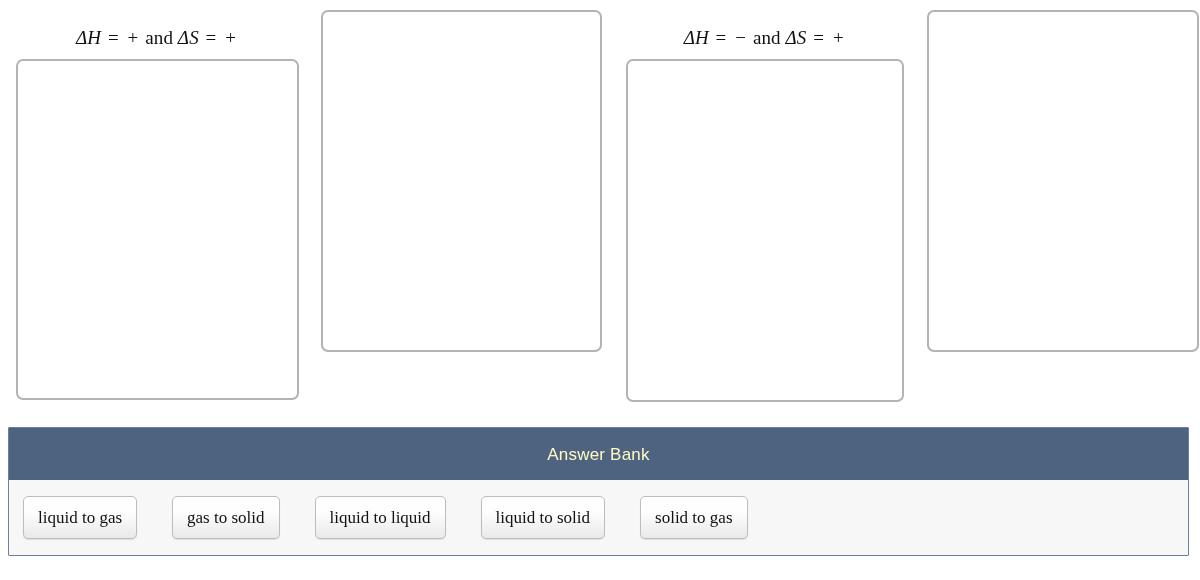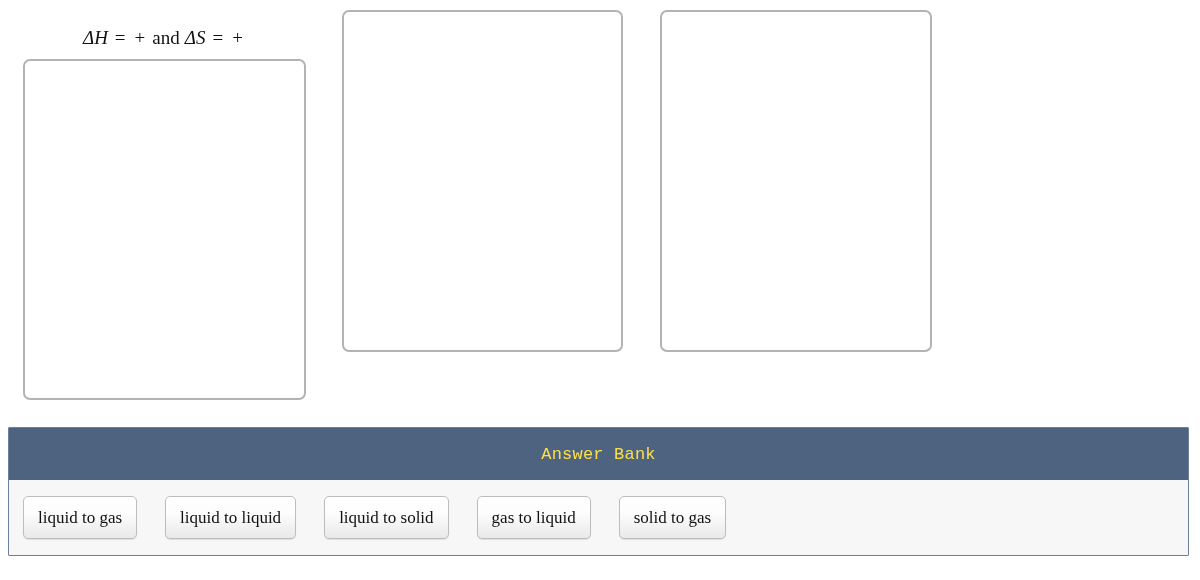--- a/index.html
+++ b/index.html
@@ -99,22 +99,22 @@
   .answer-bank-header {
     height: 52px;
     background: #4e6380;
     display: flex;
     align-items: center;
     justify-content: center;
     box-sizing: border-box;
   }
 
   .answer-bank-title {
-    color: #fde047;
-    font-family: Liberation Mono, monospace;
+    color: #fef9c3;
+    font-family: Liberation Sans, sans-serif;
     font-size: 17px;
     line-height: 17px;
     letter-spacing: 0.2px;
   }
 
   .answer-bank-body {
     height: 75px;
     background: #f7f7f7;
     box-sizing: border-box;
     display: flex;
@@ -136,21 +136,21 @@
     align-items: center;
     justify-content: center;
     color: #111111;
     font-family: "Liberation Serif", "DejaVu Serif", serif;
     font-size: 17px;
     line-height: 17px;
     white-space: nowrap;
     padding: 0 14px;
     cursor: move;
     user-select: none;
-    margin-right: 28px;
+    margin-right: 35px;
   }
   .tile:last-child { margin-right: 8px; }
 
   
   .bottom-strip {
     position: absolute;
     left: 0;
     top: 557px;
     width: 1200px;
     height: 23px;
@@ -174,35 +174,47 @@
         <span class="op">=</span>
         <span class="op">+</span>
       </div>
       <div class="zone-box"></div>
     </div>
 
     <div class="zone-col c2">
       <div class="zone-box"></div>
     </div>
 
+    <div class="zone-col c3">
+      <div class="zone-title">
+        <span class="v">Δ<i>H</i></span>
+        <span class="op">=</span>
+        <span class="op">−</span>
+        <span class="word">and</span>
+        <span class="v">Δ<i>S</i></span>
+        <span class="op">=</span>
+        <span class="op">+</span>
+      </div>
+      <div class="zone-box"></div>
+    </div>
 
     <div class="zone-col c4">
       <div class="zone-box"></div>
     </div>
 
   </div>
 
   <div class="answer-bank">
     <div class="answer-bank-header">
       <span class="answer-bank-title">Answer Bank</span>
     </div>
     <div class="answer-bank-body">
       <div class="tile">liquid to gas</div>
+      <div class="tile">gas to solid</div>
       <div class="tile">liquid to liquid</div>
       <div class="tile">liquid to solid</div>
-      <div class="tile">gas to liquid</div>
       <div class="tile">solid to gas</div>
     </div>
   </div>
 
   <div class="bottom-strip"></div>
 
 </div>
 
 </body></html>

